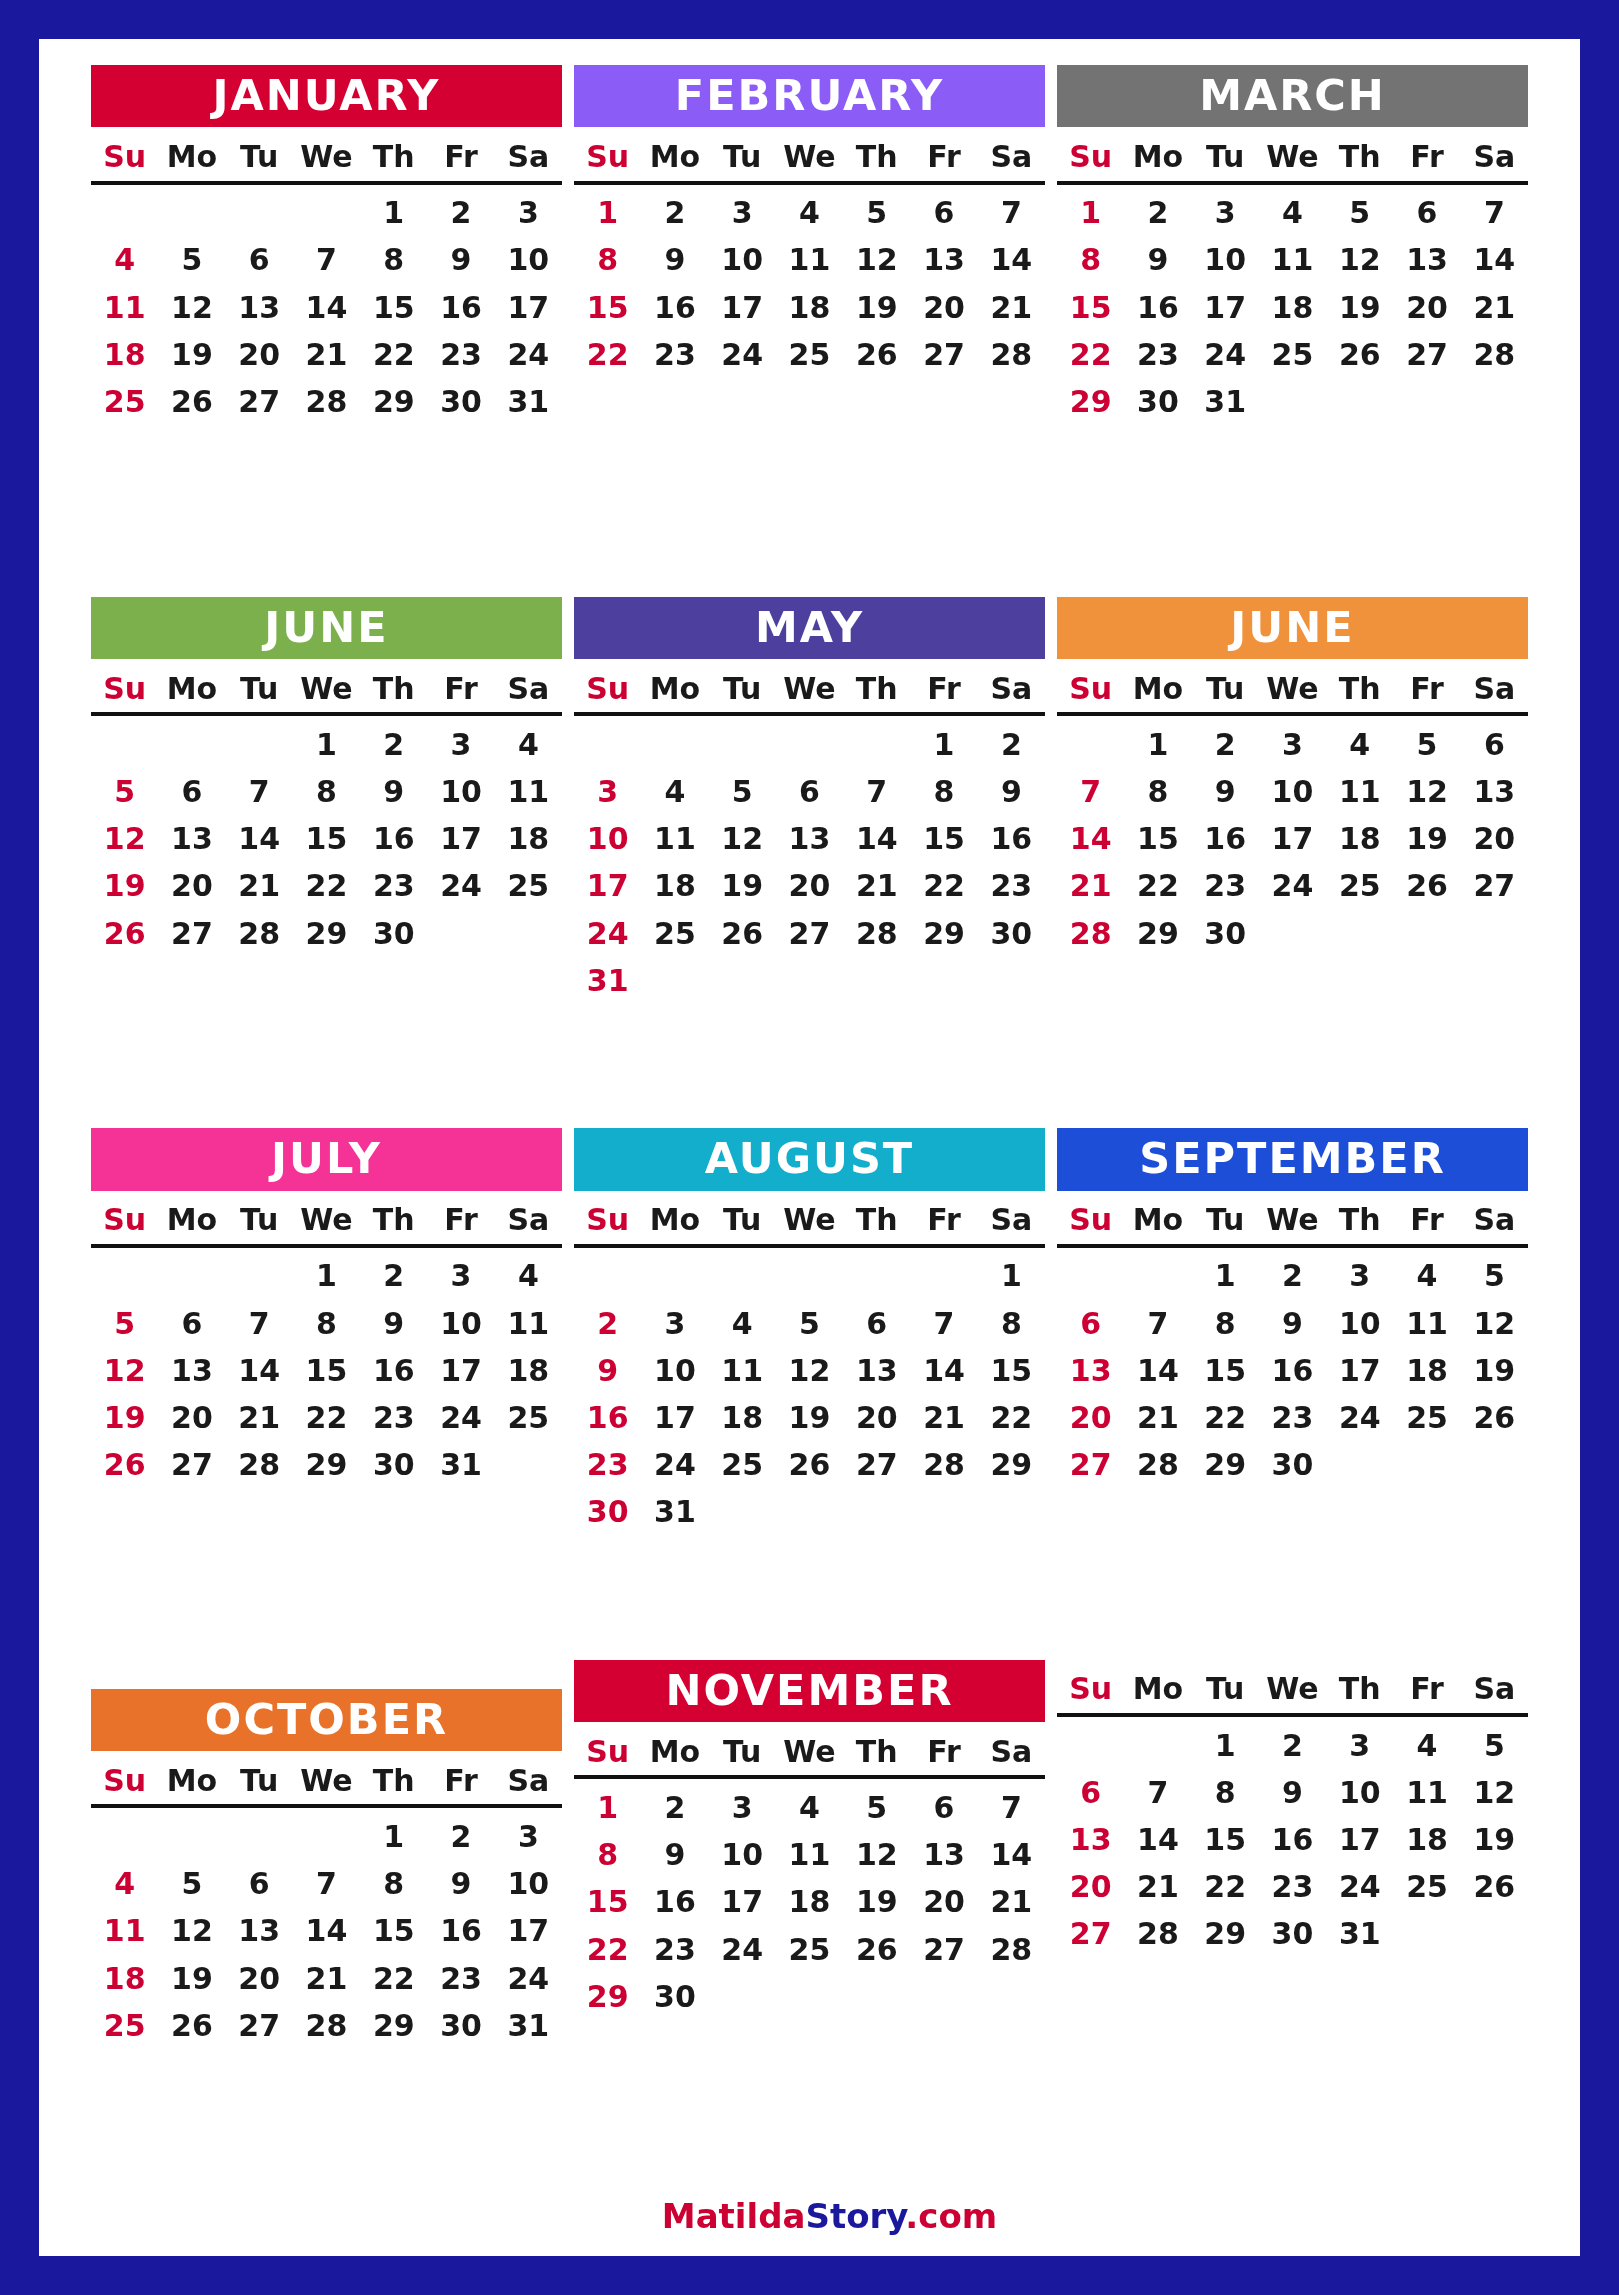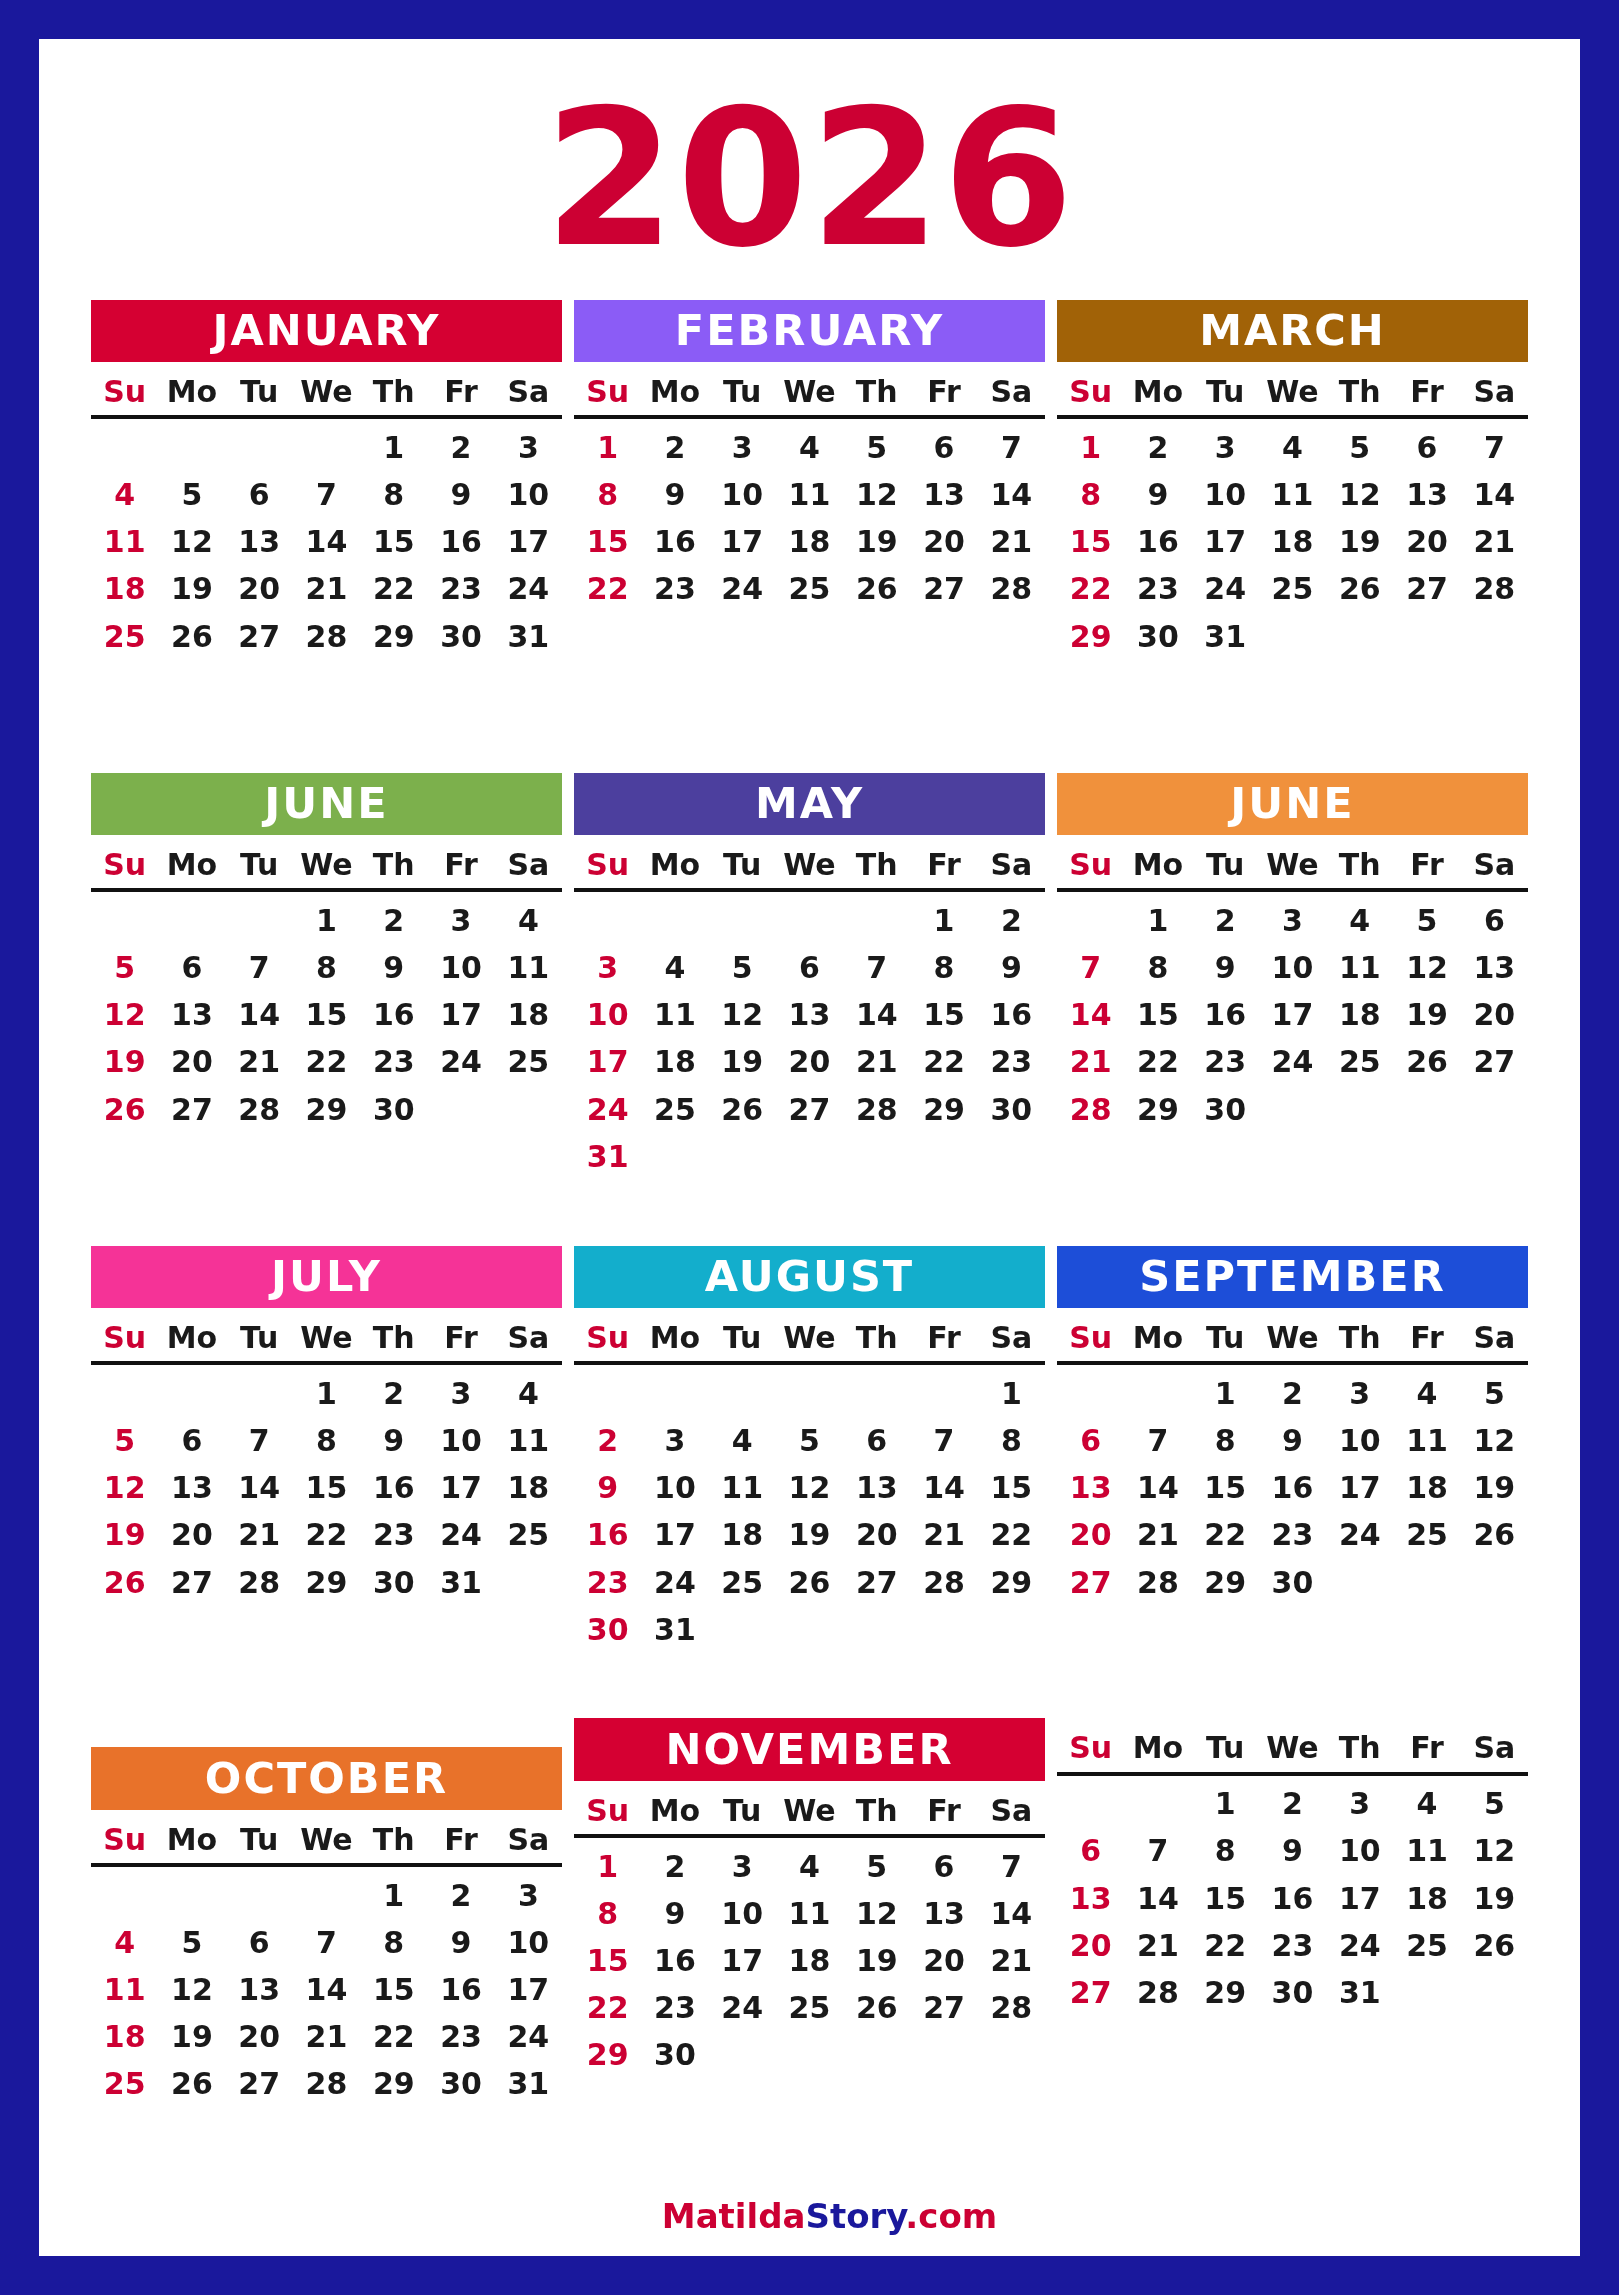--- a/index.html
+++ b/index.html
@@ -105,21 +105,20 @@
   .footer .a { color: #cc0033; margin-left: 40px; }
   .footer .b { color: #1a189c; }
   .footer .c { color: #cc0033; }
 </style>
 </head>
 <body>
 
 <div class="page">
   <div class="sheet">
 
-    <div class="year">2026</div>
 
     <div class="grid">
         <div class="month">
           <div class="month-title" style="background: rgb(213, 0, 50);">JANUARY</div>
           <table class="cal">
             <thead>
               <tr>
                 <th class="sun">Su</th>
                 <th>Mo</th>
                 <th>Tu</th>
@@ -235,21 +234,21 @@
                 <td></td>
                 <td></td>
                 <td></td>
                 <td></td>
                 <td></td>
               </tr>
             </tbody>
           </table>
         </div>
         <div class="month">
-          <div class="month-title" style="background: #a16207;">MARCH</div>
+          <div class="month-title" style="background: #737373;">MARCH</div>
           <table class="cal">
             <thead>
               <tr>
                 <th class="sun">Su</th>
                 <th>Mo</th>
                 <th>Tu</th>
                 <th>We</th>
                 <th>Th</th>
                 <th>Fr</th>
                 <th>Sa</th>

